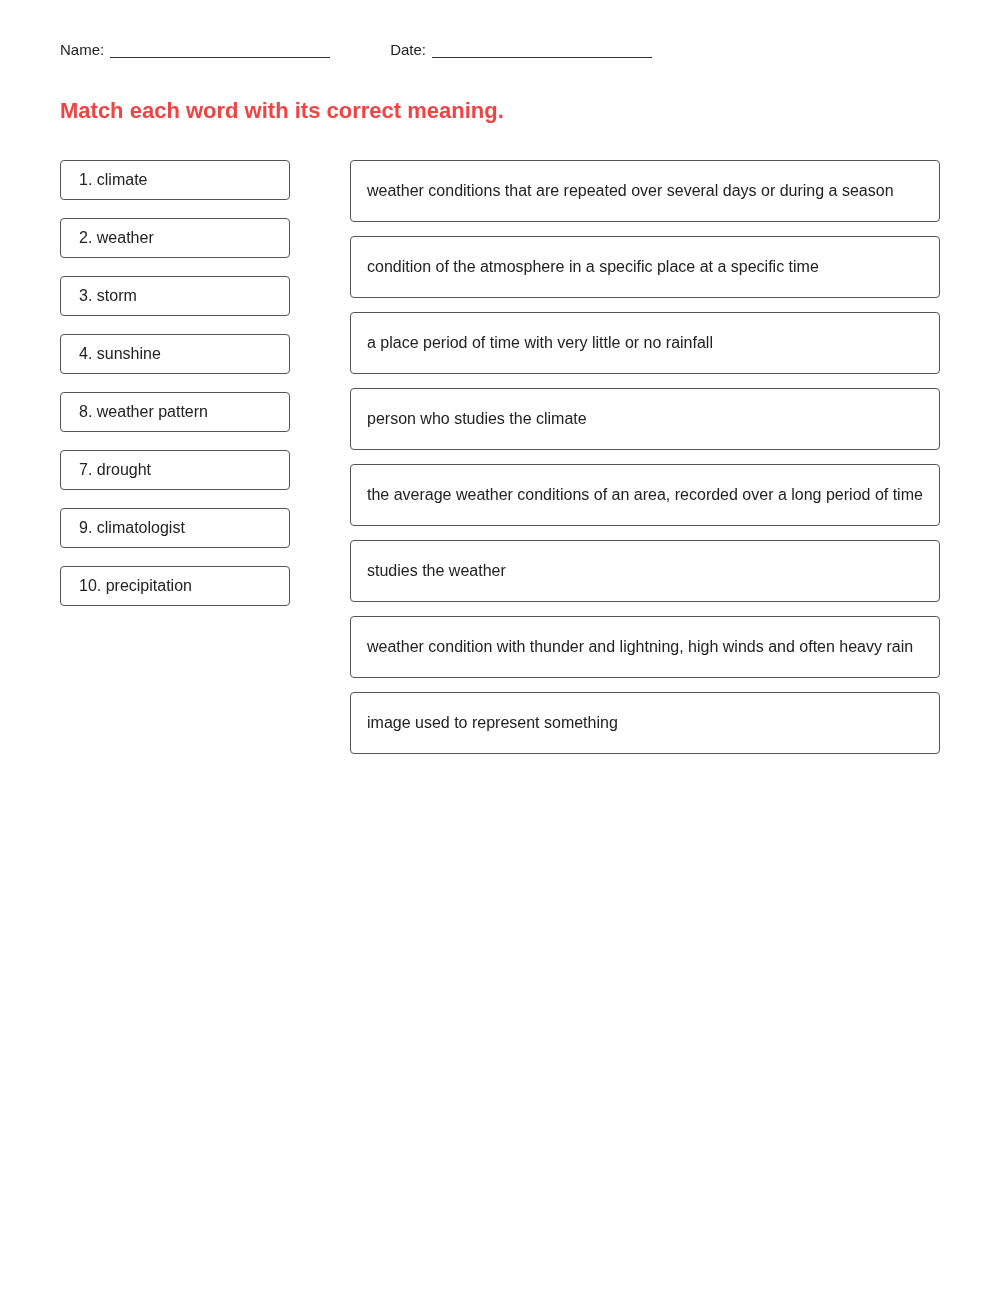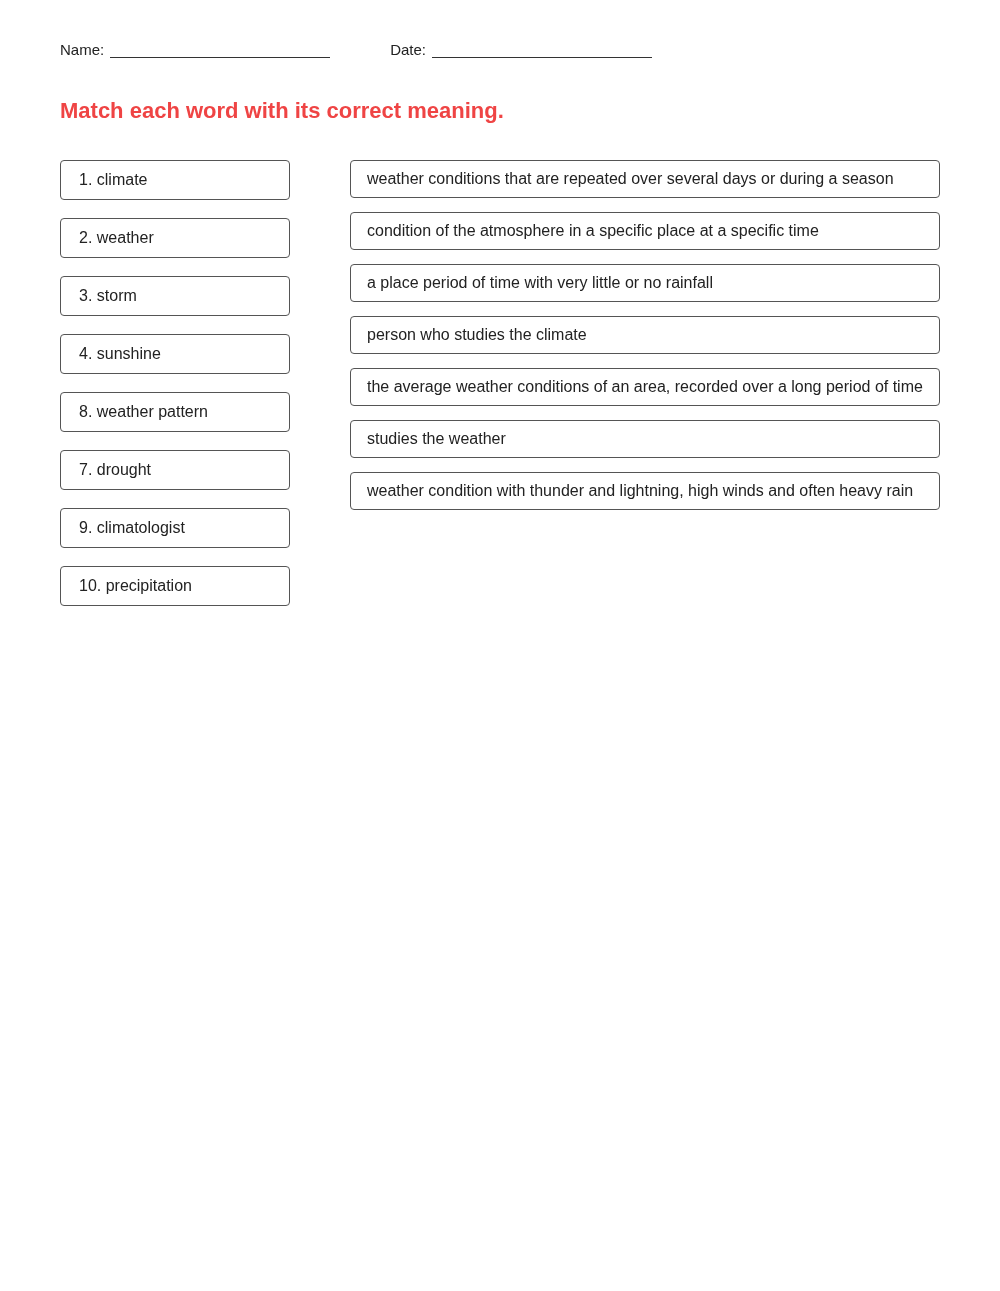--- a/index.html
+++ b/index.html
@@ -70,21 +70,21 @@
       border-radius: 4px;
       padding: 10px 18px;
       font-size: 16px;
       min-width: 190px;
       background: #fff;
     }
 
     .def-box {
       border: 1px solid #555;
       border-radius: 4px;
-      padding: 6px 16px;
+      padding: 18px 16px;
       font-size: 16px;
       background: #fff;
       line-height: 1.5;
     }
   </style>
 </head>
 <body>
 
 <div class="header-row">
   <div class="header-field">
@@ -113,15 +113,16 @@
   </div>
 
   <div class="right-column">
     <div class="def-box">weather conditions that are repeated over several days or during a  season</div>
     <div class="def-box">condition of the atmosphere in a specific place at a specific time</div>
     <div class="def-box">a place period of time with very little or no rainfall</div>
     <div class="def-box">person who studies the climate</div>
     <div class="def-box">the average weather conditions of an area, recorded over a long period of time</div>
     <div class="def-box">studies the weather</div>
     <div class="def-box">weather condition with thunder and lightning, high winds and often heavy rain</div>
+    <div class="def-box">image used to represent something</div>
   </div>
 
 </div>
 
 </body></html>

